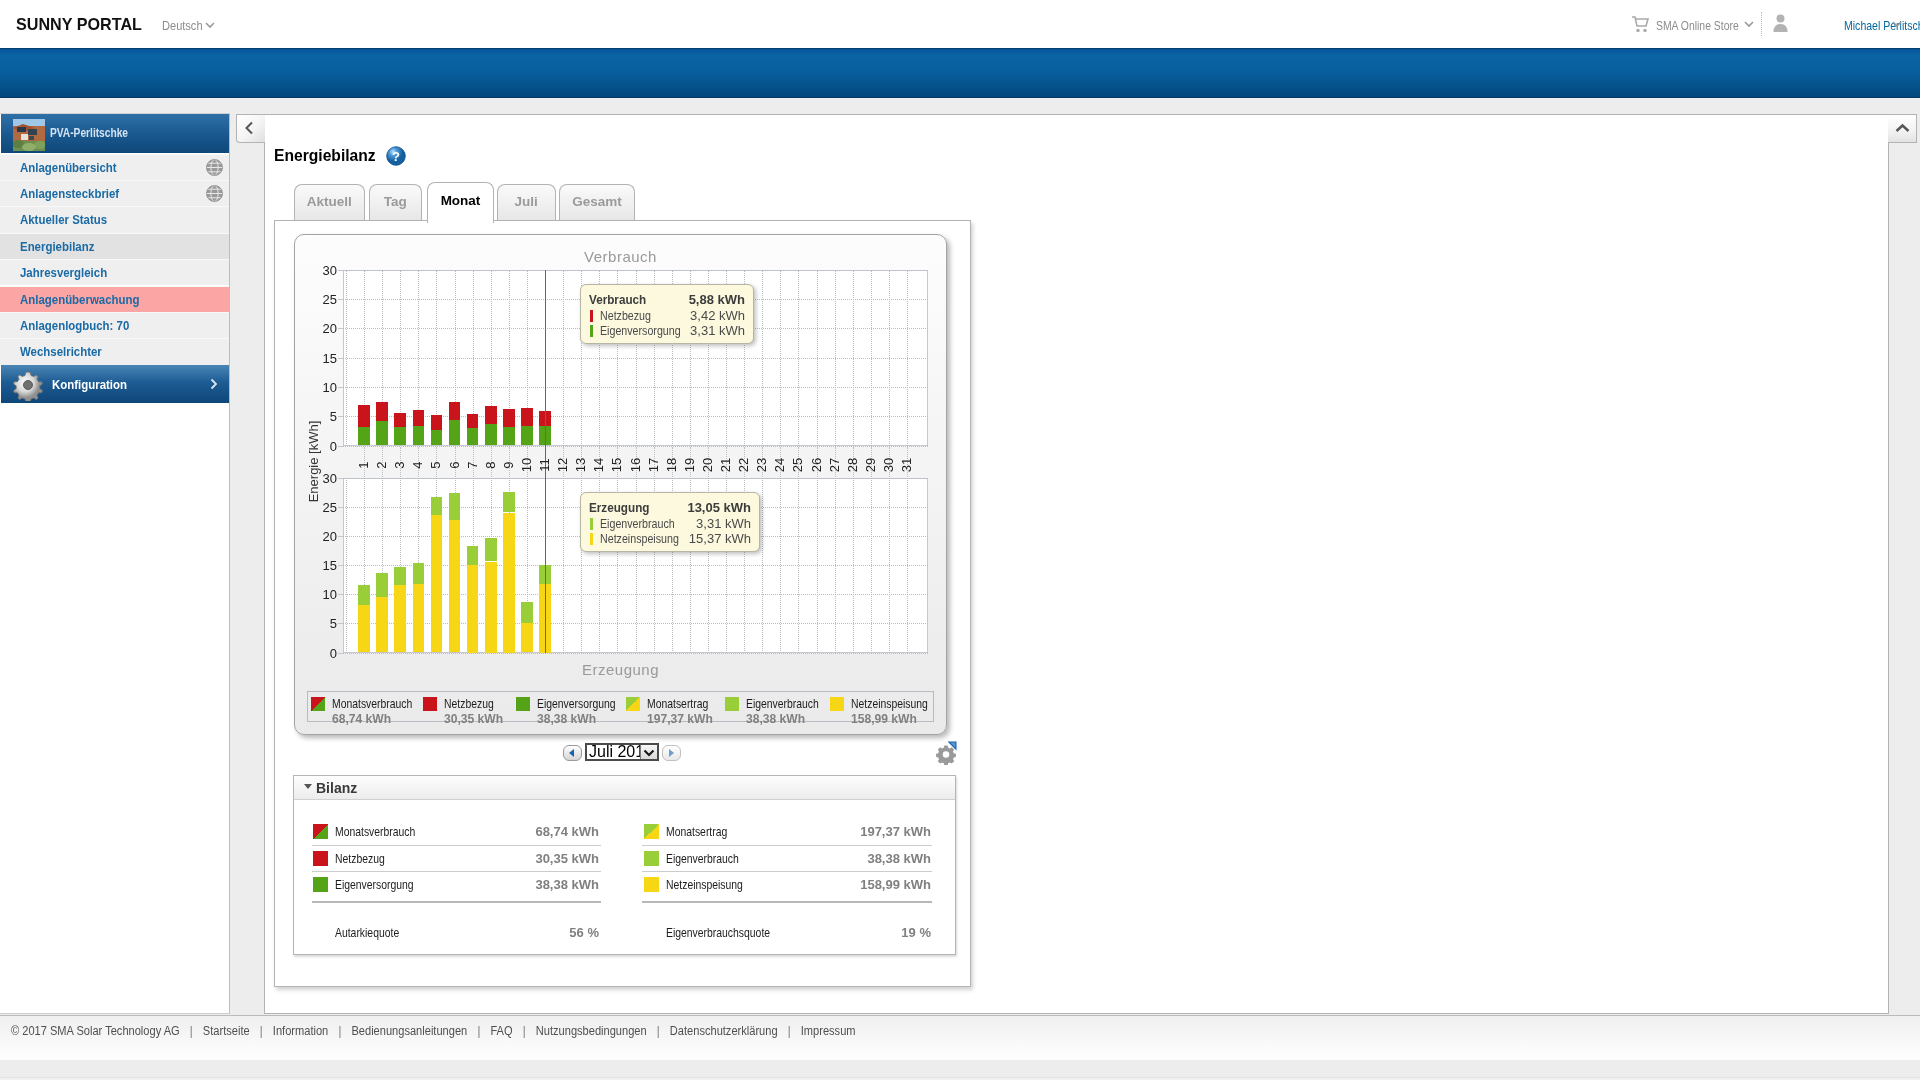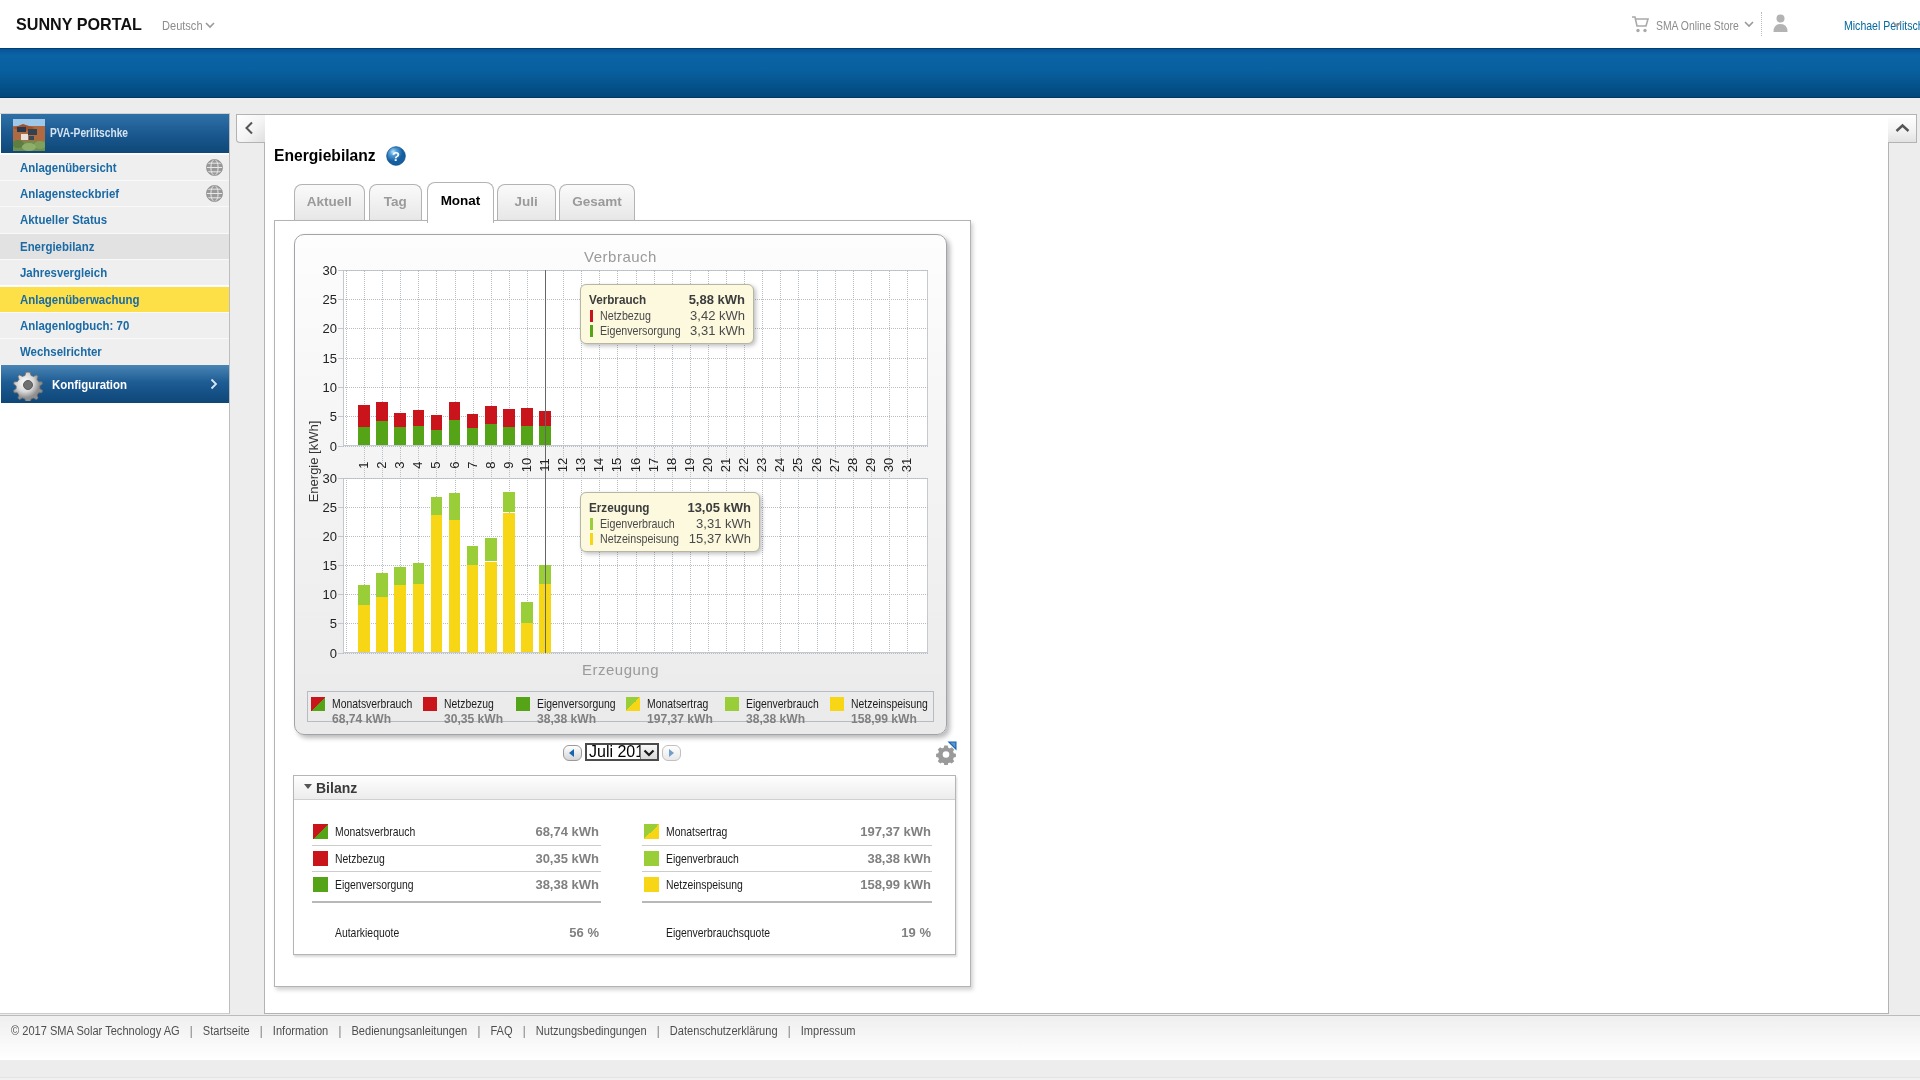--- a/index.html
+++ b/index.html
@@ -84,21 +84,21 @@
 <div class="nav-item" style="top:179.9px;background:#efefef;"><span>Anlagensteckbrief</span></div>
 <svg class="abs" style="left:206px;top:184.9px" width="17" height="17" viewBox="0 0 17 17">
 <circle cx="8.5" cy="8.5" r="8" fill="#9a9a9a"></circle>
 <ellipse cx="8.5" cy="8.5" rx="3.6" ry="8" fill="none" stroke="#e8e8e8" stroke-width="1"></ellipse>
 <path d="M0.5 8.5 h16 M1.6 4.2 h13.8 M1.6 12.8 h13.8" stroke="#e8e8e8" stroke-width="1" fill="none"></path>
 <circle cx="8.5" cy="8.5" r="8" fill="none" stroke="#8a8a8a" stroke-width="0.8"></circle>
 </svg>
 <div class="nav-item" style="top:206.3px;background:#efefef;"><span>Aktueller Status</span></div>
 <div class="nav-item" style="top:232.7px;background:#e2e2e2;"><span>Energiebilanz</span></div>
 <div class="nav-item" style="top:259.1px;background:#efefef;"><span>Jahresvergleich</span></div>
-<div class="nav-item" style="top:285.5px;background:#fde047;"><span>Anlagenüberwachung</span></div>
+<div class="nav-item" style="top:285.5px;background:#fca5a5;"><span>Anlagenüberwachung</span></div>
 <div class="nav-item" style="top:311.9px;background:#efefef;"><span>Anlagenlogbuch: 70</span></div>
 <div class="nav-item" style="top:338.3px;background:#efefef;"><span>Wechselrichter</span></div>
 <div class="abs" style="left:1px;top:364.7px;width:228px;height:38px;background:linear-gradient(180deg,#4a85b4 0%,#1d5c94 45%,#0e4678 100%);"></div>
 <svg class="abs" style="left:12px;top:368.7px" width="32" height="32" viewBox="0 0 32 32">
 <defs>
       <radialGradient id="gear" cx="40%" cy="35%">
         <stop offset="0%" stop-color="#ffffff"></stop>
         <stop offset="60%" stop-color="#d8d8d8"></stop>
         <stop offset="100%" stop-color="#8f8f8f"></stop>
       </radialGradient>

